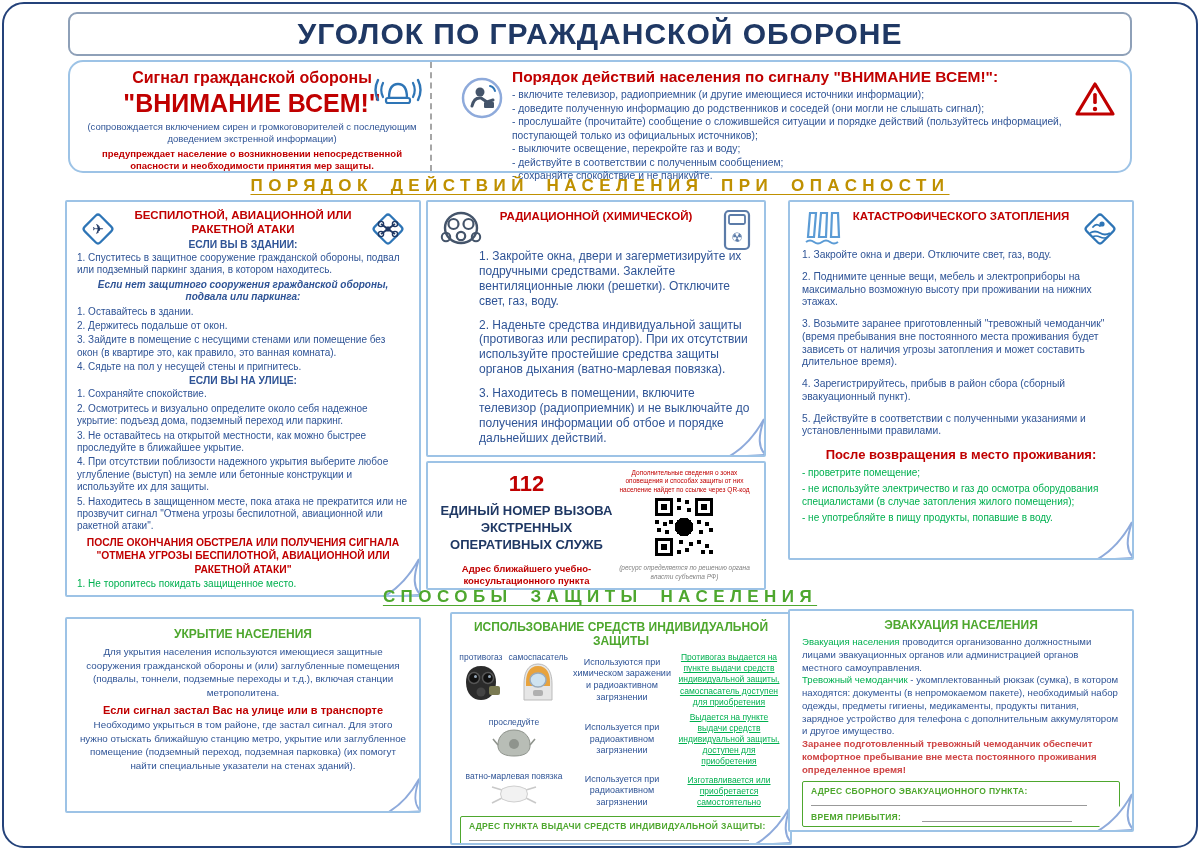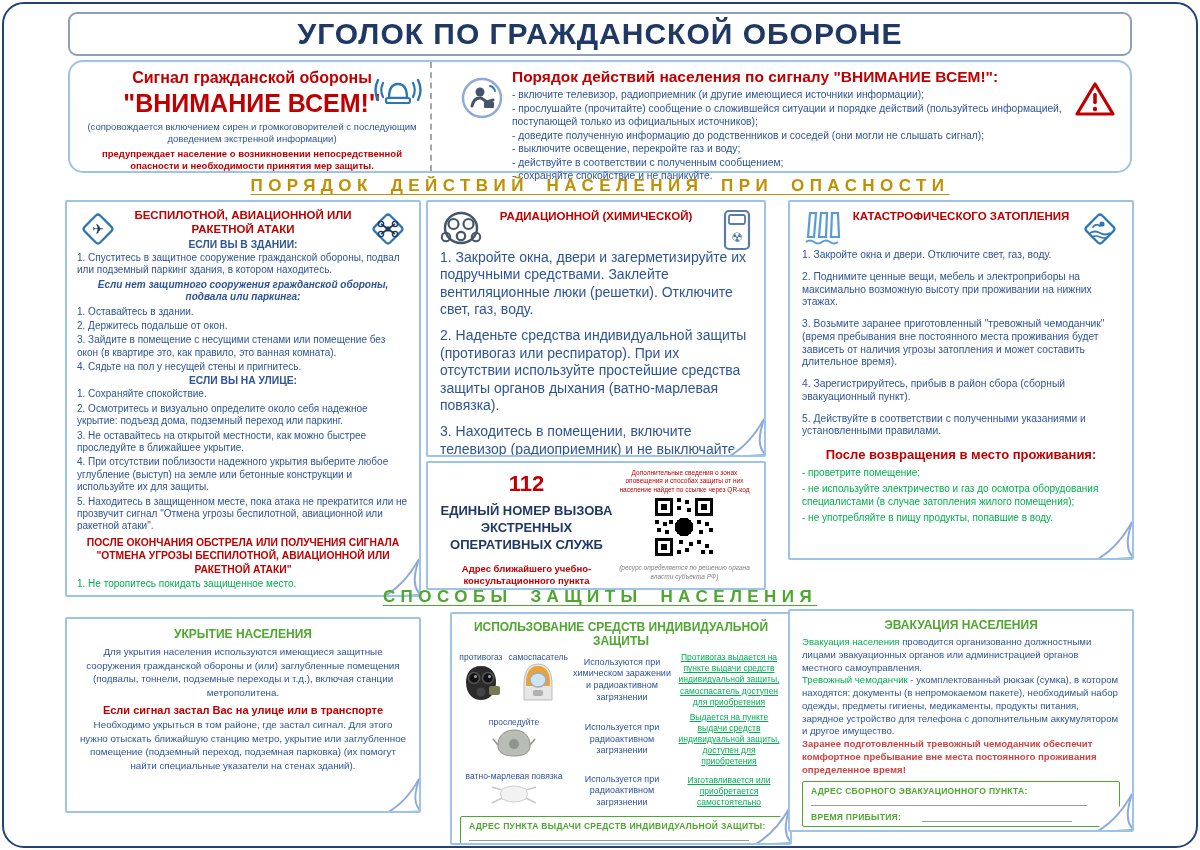--- a/index.html
+++ b/index.html
@@ -47,21 +47,21 @@
   .attack { left:65px; top:200px; width:356px; height:397px; padding:6px 10px; }
   .attack .item { margin-bottom:2px; }
   .attack .hdr-row { position:relative; padding:0 44px; }
   .attack .dia-l { position:absolute; left:2px; top:2px; }
   .attack .dia-r { position:absolute; right:2px; top:2px; }
 
   .radiation { left:426px; top:200px; width:340px; height:257px; padding:7px 12px; }
   .radiation .hdr-row { position:relative; padding:0 46px; min-height:40px; }
   .radiation .ic-l { position:absolute; left:0; top:0; }
   .radiation .ic-r { position:absolute; right:0; top:0; }
-  .radiation .item { margin-bottom:9px; font-size:14px; }
+  .radiation .item { margin-bottom:9px; font-size:12px;margin-left:39px; }
   .radiation .g-wrap { padding-left:10px; }
 
   .emergency { left:426px; top:461px; width:340px; height:129px; padding:6px 10px; display:flex; }
   .em-left { width:56%; text-align:center; padding-top:4px; }
   .em-112 { color:#C00000; font-weight:800; font-size:22px; line-height:1; }
   .em-label { color:#1F3864; font-weight:700; font-size:13px; line-height:1.3; margin-top:8px; }
   .em-addr { color:#C00000; font-weight:700; font-size:9.5px; line-height:1.3; margin-top:9px; }
   .em-line { border-bottom:1.5px solid #222; width:150px; margin:12px auto 0; }
   .em-right { flex:1; text-align:center; }
   .qr-note-top { color:#C00000; font-size:6.5px; line-height:1.3; }
@@ -127,22 +127,22 @@
         <svg width="44" height="44" viewBox="0 0 44 44">
           <circle cx="22" cy="22" r="19" fill="none" stroke="#8EAADB" stroke-width="2.5"></circle>
           <circle cx="20" cy="16" r="4.5" fill="#44546A"></circle>
           <path d="M12 30 Q14 21 21 22 L27 26 L33 24" fill="none" stroke="#44546A" stroke-width="3" stroke-linecap="round"></path>
           <rect x="24" y="26" width="10" height="6" rx="1" fill="#44546A"></rect>
           <path d="M30 10 q4 1 5 5" fill="none" stroke="#2E75B6" stroke-width="2" stroke-linecap="round"></path>
         </svg>
       </span>
       <div class="proc-title">Порядок действий населения  по сигналу "ВНИМАНИЕ ВСЕМ!":</div>
       <div class="proc-item">- включите телевизор, радиоприемник (и другие имеющиеся источники информации);</div>
+      <div class="proc-item">- доведите полученную информацию до родственников и соседей (они могли не слышать сигнал);</div>
       <div class="proc-item">- прослушайте (прочитайте) сообщение о сложившейся ситуации и порядке действий (пользуйтесь информацией, поступающей только из официальных источников);</div>
-      <div class="proc-item">- доведите полученную информацию до родственников и соседей (они могли не слышать сигнал);</div>
       <div class="proc-item">- выключите освещение, перекройте газ и воду;</div>
       <div class="proc-item">- действуйте в соответствии с полученным сообщением;</div>
       <div class="proc-item">- сохраняйте спокойствие и не паникуйте.</div>
       <span class="warn-icon">
         <svg width="42" height="38" viewBox="0 0 42 38">
           <path d="M21 4 L39 34 L3 34 Z" fill="#fff" stroke="#C00000" stroke-width="3.2" stroke-linejoin="round"></path>
           <rect x="19.2" y="13" width="3.6" height="11" rx="1.6" fill="#C00000"></rect>
           <circle cx="21" cy="29" r="2.2" fill="#C00000"></circle>
         </svg>
       </span>

